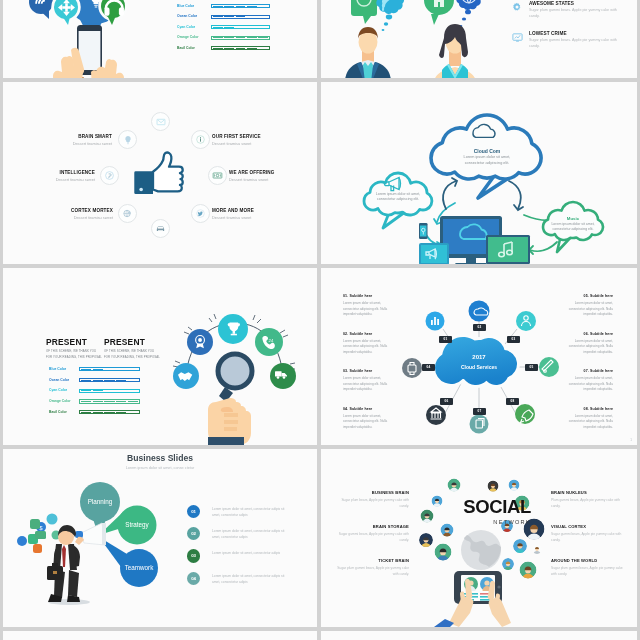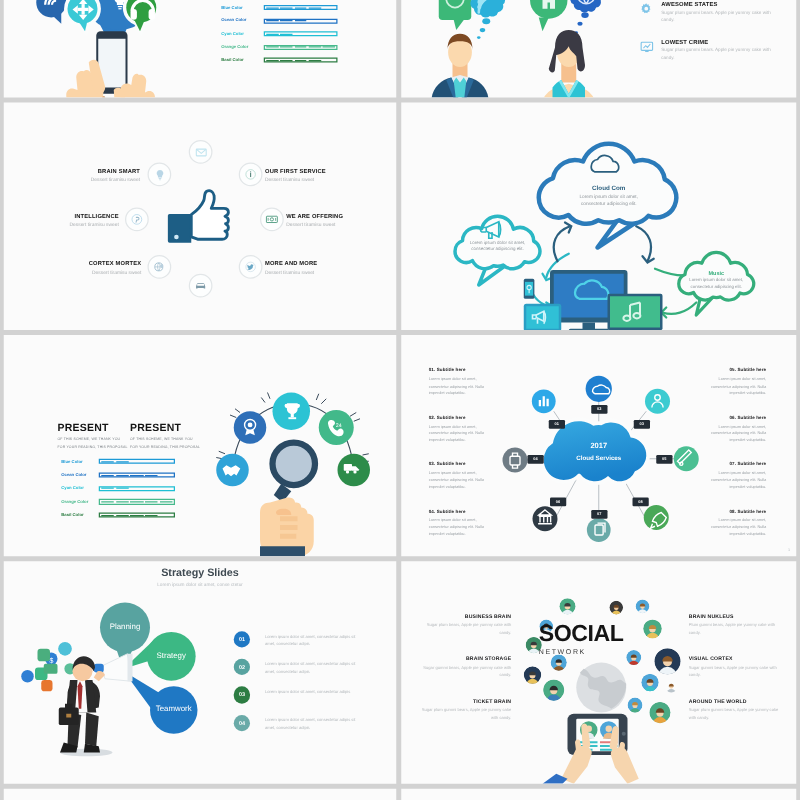--- a/index.html
+++ b/index.html
@@ -694,21 +694,21 @@
         <rect x="44" y="117" width="16" height="14" rx="1.5" fill="#242424"></rect>
         <rect x="49" y="114" width="6" height="4" fill="#242424"></rect>
         <rect x="50" y="122" width="4" height="3" fill="#b08040"></rect>
         <path d="M75 88 c3 -1 5 1 6 3 l-5 5 l-4 -3 z" fill="#f6c9a0"></path>
       </g>
     </svg>
     <div class="abs" style="left:77px;top:49px;width:40px;text-align:center;font-size:6.3px;color:#fff">Planning</div>
     <div class="abs" style="left:114px;top:72px;width:40px;text-align:center;font-size:6.3px;color:#fff">Strategy</div>
     <div class="abs" style="left:116px;top:115px;width:40px;text-align:center;font-size:6.3px;color:#fff">Teamwork</div>
     <div class="abs" style="left:0;top:4px;width:314px;text-align:center">
-      <div style="font-size:8.6px;font-weight:bold;color:#3f4a52">Strategy Slides</div>
+      <div style="font-size:8.6px;font-weight:bold;color:#3f4a52">Business Slides</div>
       <div style="font-size:3.8px;color:#b7bcc0;margin-top:3px">Lorem ipsum dolor sit amet, conse ctetur</div>
     </div>
     <div class="abs" style="left:184px;top:56px;width:128px;height:90px">
         <div style="position: absolute; left: 0px; top: 0px; width: 100%; height: 20px;">
           <div style="position: absolute; left: 0px; top: 0px; width: 13.2px; height: 13.2px; border-radius: 50%; background: rgb(31, 120, 196); color: rgb(255, 255, 255); font-size: 4.4px; font-weight: bold; display: flex; align-items: center; justify-content: center;">01</div>
           <div style="position: absolute; left: 25px; top: 1px; width: 77px; font-size: 3.3px; color: rgb(178, 183, 187); line-height: 1.85;">Lorem ipsum dolor sit amet, consectetur adipis sit amet, consectetur adipis</div>
         </div>
         <div style="position: absolute; left: 0px; top: 22.2px; width: 100%; height: 20px;">
           <div style="position: absolute; left: 0px; top: 0px; width: 13.2px; height: 13.2px; border-radius: 50%; background: rgb(88, 163, 160); color: rgb(255, 255, 255); font-size: 4.4px; font-weight: bold; display: flex; align-items: center; justify-content: center;">02</div>
           <div style="position: absolute; left: 25px; top: 1px; width: 77px; font-size: 3.3px; color: rgb(178, 183, 187); line-height: 1.85;">Lorem ipsum dolor sit amet, consectetur adipis sit amet, consectetur adipis</div>
@@ -890,21 +890,21 @@
           <path d="M139 145 c0 -3 4 -3 4 -1 l2 8 c1 3 -1 4 -2 4 c-2 0 -3 -1 -3 -3 z" fill="#f6d5ae"></path>
           <path d="M133 174 l-9 -4 l-11 8 h16 z" fill="#2f6fc4"></path>
         </g>
         <g>
           <path d="M181 178 l9 -4 l-9 -21 c-1 -3 -4 -5 -7 -4 l-3 1 c-3 1 -4 3 -3 6 l3 9 z" fill="#f6d5ae"></path>
           <path d="M174 134 c-1 -3 -4 -3 -5 0 l-2 12 c-1 3 1 5 3 5 c2 0 3 -1 3 -3 z" fill="#f6d5ae"></path>
           <path d="M179 147 c0 -3 -4 -3 -4 -1 l-2 8 c-1 3 1 4 2 4 c2 0 3 -1 3 -3 z" fill="#f6d5ae"></path>
         </g>
       </g>
     </svg>
-    <div class="abs" style="left:110px;top:49px;width:100px;text-align:left">
+    <div class="abs" style="left:110px;top:49px;width:100px;text-align:right">
       <div style="font-size:18.5px;font-weight:bold;color:#141414;letter-spacing:-.35px;line-height:1">SOCIAL</div>
       <div style="font-size:5.6px;color:#3a3a3a;letter-spacing:1.3px;margin-top:2px">NETWORK</div>
     </div>
     <div class="abs" style="left:16px;top:41px;width:72px;text-align:right;height:110px">
         <div style="position: absolute; left: 0px; top: 0px; width: 100%;">
           <div style="font-size: 4.1px; font-weight: bold; color: rgb(24, 24, 26); letter-spacing: 0.15px;">BUSINESS BRAIN</div>
           <div style="font-size: 3.3px; color: rgb(182, 186, 189); line-height: 1.8; margin-top: 3px;">Sugar plum bears, Apple pie yummy cake with candy.</div>
         </div>
         <div style="position: absolute; left: 0px; top: 34px; width: 100%;">
           <div style="font-size: 4.1px; font-weight: bold; color: rgb(24, 24, 26); letter-spacing: 0.15px;">BRAIN STORAGE</div>

